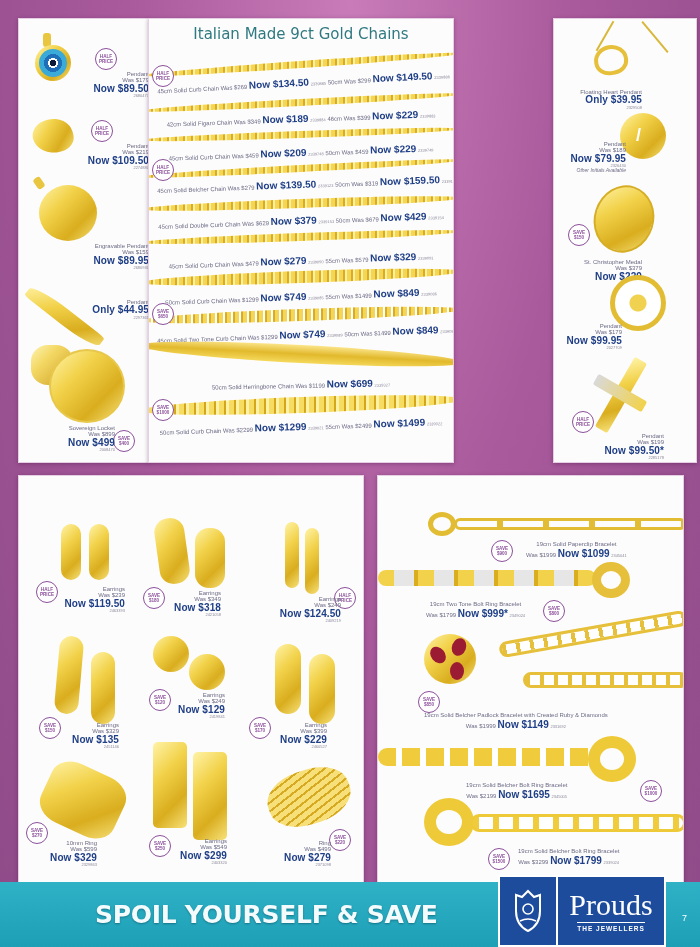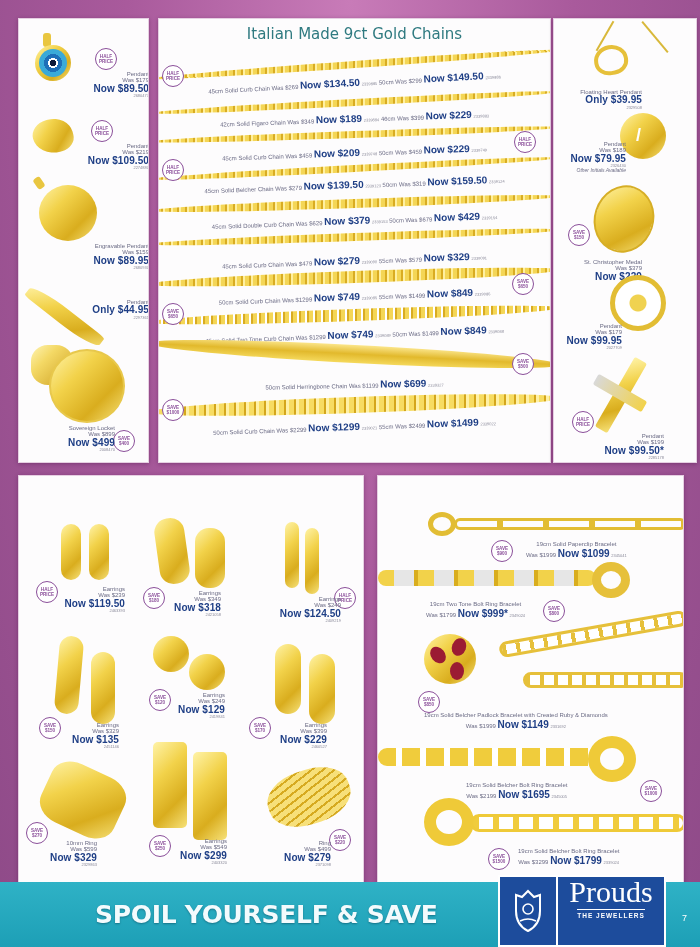--- a/index.html
+++ b/index.html
@@ -73,21 +73,21 @@
     position: absolute; left: 95px; top: 18px;
     color: #f3fbfd; font-size: 25px; font-weight: bold;
     font-family: "DejaVu Sans", sans-serif; letter-spacing: -0.3px;
     text-shadow: 0 1px 2px rgba(0,40,60,0.4);
   }
   .logo {
     position: absolute; left: 498px; top: 875px; width: 168px; height: 72px;
     background: #1d4c9c; border: 2px solid #fff; display: flex;
   }
   .logo-crest { width: 58px; border-right: 2px solid #fff; display: flex; align-items: center; justify-content: center; }
-  .logo-word { flex: 1; display: flex; flex-direction: column; align-items: center; }
+  .logo-word { flex: 1; display: flex; flex-direction: column; align-items: center; justify-content: center; }
   .logo-name { color: #fff; font-family: "Liberation Serif", serif; font-size: 30px; line-height: 30px; }
   .logo-tag { color: #fff; font-size: 6.5px; font-weight: bold; letter-spacing: 1px; border-top: 1px solid #fff; padding-top: 2px; margin-top: 2px; }
   .page-num { position: absolute; left: 682px; top: 913px; color: #fff; font-size: 9px; }
 </style>
 </head>
 <body>
 
 <div class="panel" style="left:18px;top:18px;width:131px;height:445px;">
 
   <div class="shape" style="left:24px;top:14px;width:8px;height:14px;border-radius:3px;background:#e9c640;"></div>
@@ -136,21 +136,21 @@
       <span>SAVE<br>$400</span>
     </div>
   <div class="prod" style="left:22px;top:406px;width:74px;">
     <span class="name">Sovereign Locket</span>
     <span class="was">Was $899</span>
     <span class="now">Now $499</span>
     <span class="code">2008470</span>
   </div>
 </div>
 
-<div class="panel" style="left:158px;top:18px;width:393px;height:445px;">
+<div class="panel" style="left:148px;top:18px;width:306px;height:445px;">
   <div class="panel-title" style="top:6px;">Italian Made 9ct Gold Chains</div>
 
   <div class="chain" style="top:42px;transform:rotate(-4deg);"></div>
   <div class="chain-line" style="top:58px;transform:rotate(-3deg);">
     <span>45cm Solid Curb Chain Was $269</span> <span class="now">Now $134.50</span> <span class="code">2339885</span>
     <span>50cm Was $299</span> <span class="now">Now $149.50</span> <span class="code">2339886</span>
   </div>
   <div class="badge" style="left:3px;top:46px;">
       <span>HALF<br>PRICE</span>
     </div>

